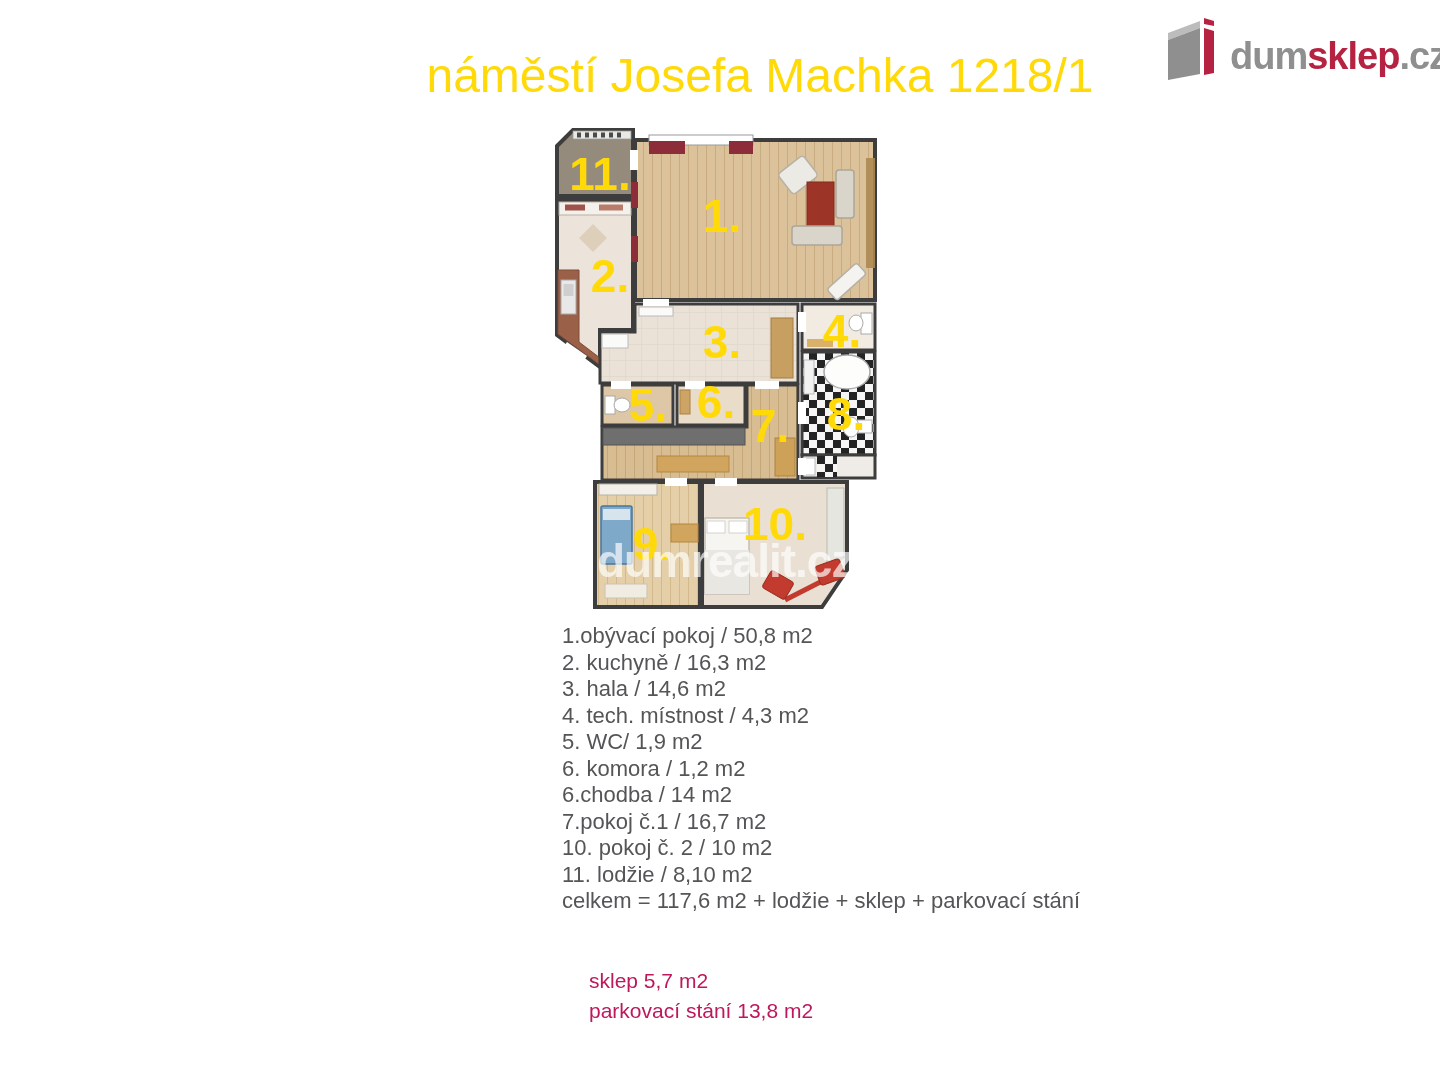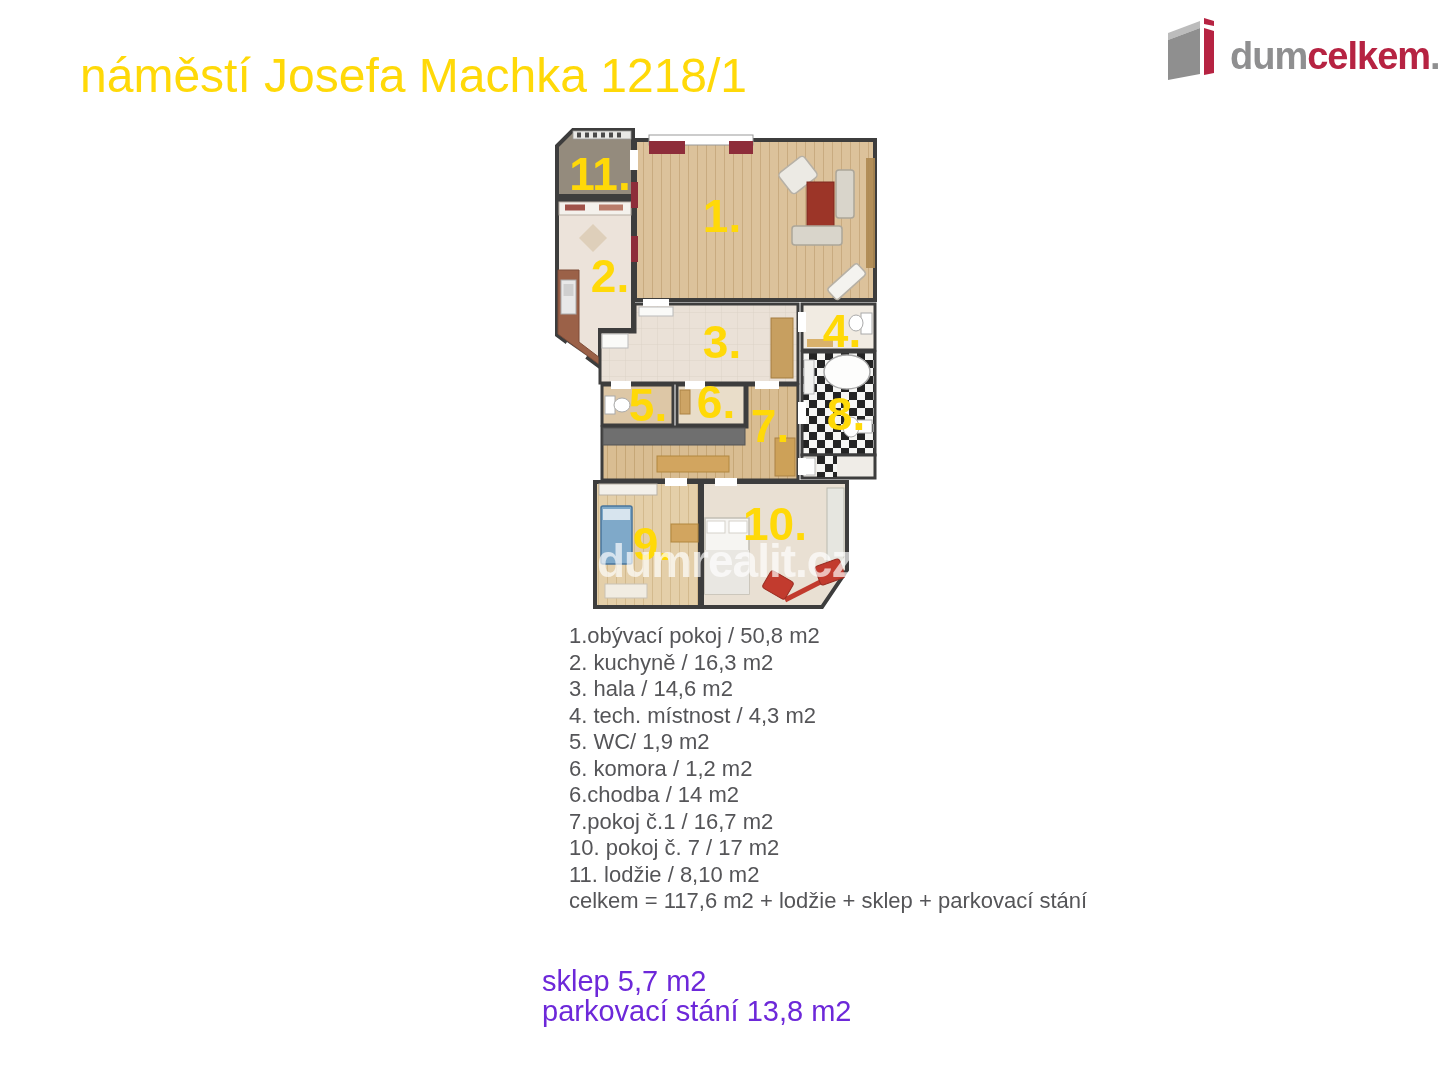--- a/index.html
+++ b/index.html
@@ -1,47 +1,47 @@
 <!DOCTYPE html>
 <html><head>
 <meta charset="utf-8">
 <style>
   html,body{margin:0;padding:0;background:#fff;}
   .page{position:relative;width:1440px;height:1080px;background:#ffffff;overflow:hidden;
         font-family:"Liberation Sans",sans-serif;}
-  .title{position:absolute;left:80px;top:48px;width:1360px;text-align:left;
+  .title{position:absolute;left:80px;top:48px;width:1360px;text-align:center;
          font-size:48px;font-weight:400;color:#ffd908;letter-spacing:0px;white-space:nowrap;}
   .logo{position:absolute;left:1166px;top:16px;height:64px;display:flex;align-items:flex-end;}
   .logo-text{margin-left:12px;margin-bottom:2px;font-size:38px;font-weight:bold;letter-spacing:-1px;white-space:nowrap;}
   .lg-gray{color:#8f8f90;}
   .lg-red{color:#b62342;}
   .plan{position:absolute;left:545px;top:120px;width:350px;height:500px;overflow:hidden;}
   .plan svg.plansvg{position:absolute;left:0;top:0;}
   .watermark{position:absolute;left:6px;top:414px;display:flex;align-items:center;gap:8px;
              pointer-events:none;}
   .watermark span{font-size:46px;font-weight:bold;letter-spacing:-1px;color:rgba(255,255,255,0.68);white-space:nowrap;}
-  .legend{position:absolute;left:562px;top:623px;font-size:22px;line-height:26.5px;color:#555558;margin-left:7px;}
-  .extras{position:absolute;left:542px;top:966px;font-size:29px;line-height:30px;color:#6d28d9;}
+  .legend{position:absolute;left:562px;top:623px;font-size:22px;line-height:26.5px;color:#555558;}
+  .extras{position:absolute;left:589px;top:966px;font-size:21px;line-height:30px;color:#be185d;}
   .room-label{font-family:"Liberation Sans",sans-serif;font-weight:bold;font-size:46px;fill:#ffd908;}
 </style>
 </head>
 <body>
 
 <div class="page">
 
   <div class="title">náměstí Josefa Machka 1218/1</div>
 
   <div class="logo">
     <svg width="52" height="62" viewBox="0 0 52 62">
       <polygon points="2,15 34,3 34,10 2,22" fill="#bcbcbc"></polygon>
       <polygon points="2,22 34,10 34,56 2,62" fill="#8f8f8f"></polygon>
       <polygon points="38,0 48,3 48,8 38,6" fill="#b62342"></polygon>
       <polygon points="38,10 48,13 48,55 38,57" fill="#b62342"></polygon>
     </svg>
-    <div class="logo-text"><span class="lg-gray">dum</span><span class="lg-red">celkem</span><span class="lg-gray">.cz</span></div>
+    <div class="logo-text"><span class="lg-gray">dum</span><span class="lg-red">sklep</span><span class="lg-gray">.cz</span></div>
   </div>
 
   <div class="plan">
     <svg class="plansvg" width="350" height="500" viewBox="0 0 350 500">
       <defs>
         <pattern id="woodA" width="9" height="60" patternUnits="userSpaceOnUse">
           <rect width="9" height="60" fill="#dcc29b"></rect>
             <line x1="8.5" y1="0" x2="8.5" y2="60" stroke="#c9ab80" stroke-width="1"></line>
         </pattern>
         <pattern id="woodB" width="9" height="60" patternUnits="userSpaceOnUse">
@@ -213,21 +213,21 @@
 
   <div class="legend">
     <div>1.obývací pokoj / 50,8 m2</div>
     <div>2. kuchyně / 16,3 m2</div>
     <div>3. hala / 14,6 m2</div>
     <div>4. tech. místnost / 4,3 m2</div>
     <div>5. WC/ 1,9 m2</div>
     <div>6. komora / 1,2 m2</div>
     <div>6.chodba / 14 m2</div>
     <div>7.pokoj č.1 / 16,7 m2</div>
-    <div>10. pokoj č. 7 / 17 m2</div>
+    <div>10. pokoj č. 2 / 10 m2</div>
     <div>11. lodžie / 8,10 m2</div>
     <div>celkem = 117,6 m2 + lodžie + sklep + parkovací stání</div>
   </div>
 
   <div class="extras">
     <div>sklep 5,7 m2</div>
     <div>parkovací stání 13,8 m2</div>
   </div>
 
 </div>

